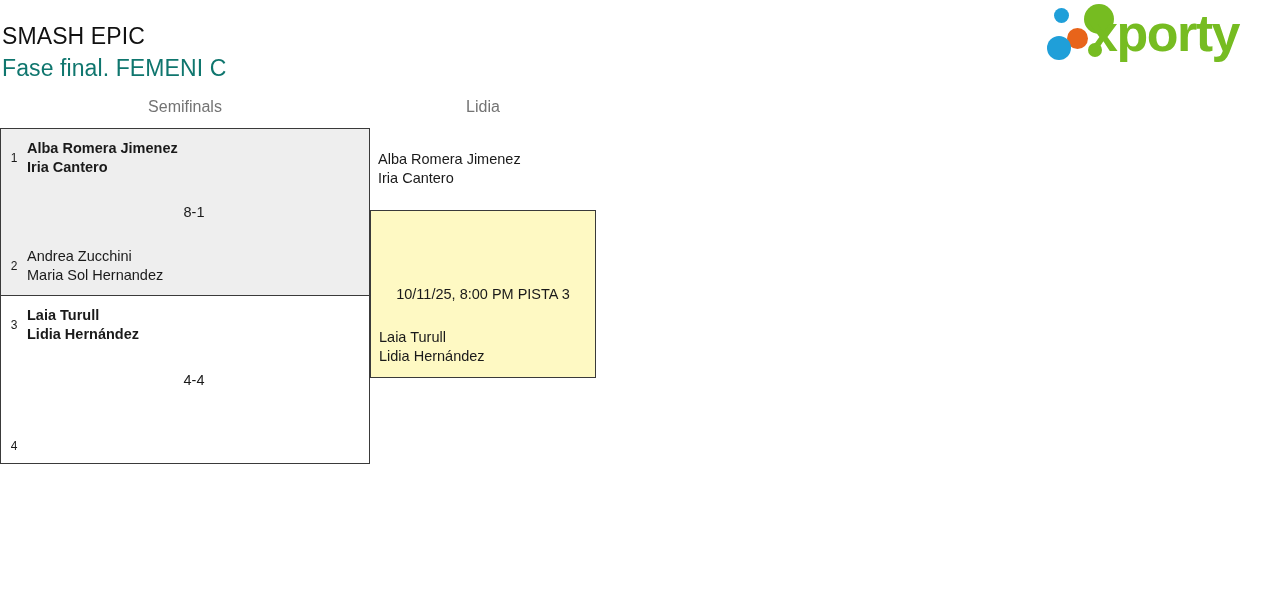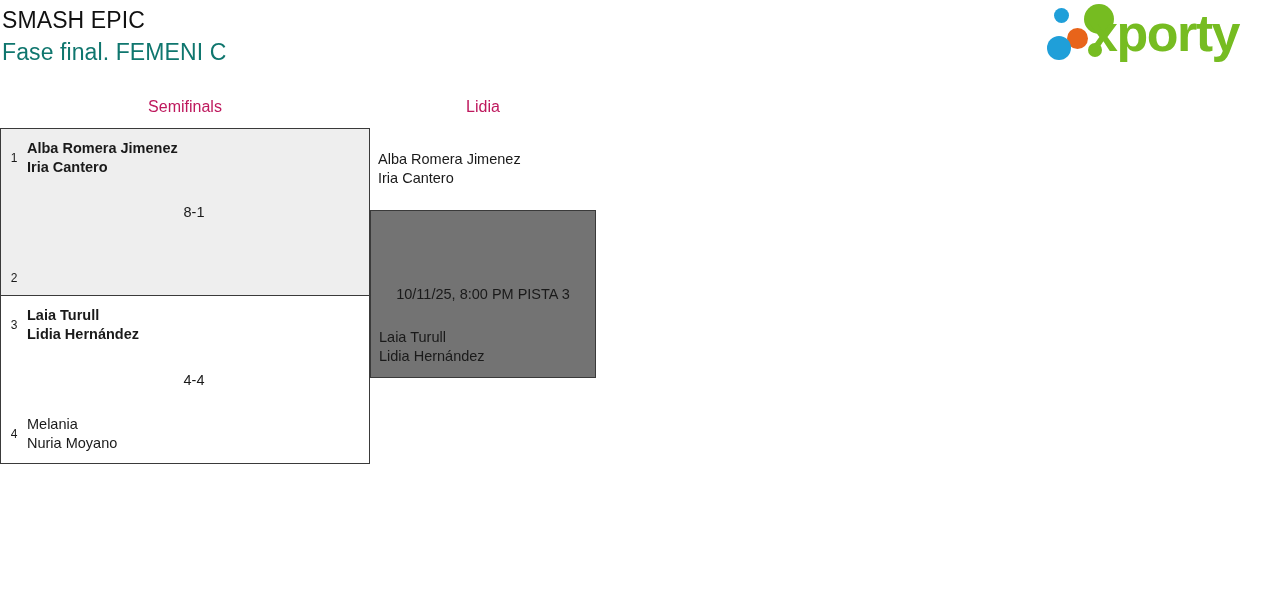--- a/index.html
+++ b/index.html
@@ -10,21 +10,21 @@
     font-family: "Liberation Sans", sans-serif;
     color: #1a1a1a;
     overflow: hidden;
   }
   .page { position: relative; width: 1280px; height: 595px; }
 
   
   .tournament-header {
     position: absolute;
     left: 0; top: 0;
-    padding: 4px 0 0 2px;
+    padding: 20px 0 0 2px;
   }
   .tournament-title {
     font-size: 23px;
     font-weight: 400;
     line-height: 32px;
     letter-spacing: 0.1px;
     color: #111111;
     white-space: nowrap;
   }
   .tournament-subtitle {
@@ -57,21 +57,21 @@
     letter-spacing: -1.5px;
     line-height: 60px;
     color: #76bc21;
   }
 
   
   .round-header {
     position: absolute;
     font-size: 16px;
     font-weight: 400;
-    color: #be185d;
+    color: #737373;
     text-align: center;
     white-space: nowrap;
   }
   .round-header-semifinals { left: 0;   top: 98px; width: 370px; }
   .round-header-final      { left: 370px; top: 98px; width: 226px; }
 
   
   .bracket { position: absolute; left: 0; top: 0; width: 1280px; height: 595px; }
 
   .sf-column {
@@ -136,21 +136,21 @@
   }
   .final-top-team {
     position: absolute;
     left: 8px; top: 22px;
   }
   .final-box {
     position: absolute;
     left: 0; top: 82px;
     width: 226px; height: 168px;
     border: 1px solid #3a3a3a;
-    background: #737373;
+    background: #fef9c3;
   }
   .final-schedule {
     position: absolute;
     left: 0; right: 0;
     top: 50%;
     transform: translateY(-50%);
     text-align: center;
     font-size: 14.5px;
     line-height: 18px;
     color: #1a1a1a;
@@ -193,38 +193,38 @@
         <div class="team team--top winner">
           <span class="seed">1</span>
           <span class="players">
             <span class="player-name">Alba Romera Jimenez</span>
             <span class="player-name">Iria Cantero</span>
           </span>
         </div>
         <div class="score">8-1</div>
         <div class="team team--bottom">
           <span class="seed">2</span>
+          <span class="players">
+            <span class="player-name">Andrea Zucchini</span>
+            <span class="player-name">Maria Sol Hernandez</span>
+          </span>
         </div>
       </div>
 
       <div class="match match--sf2">
         <div class="team team--top winner">
           <span class="seed">3</span>
           <span class="players">
             <span class="player-name">Laia Turull</span>
             <span class="player-name">Lidia Hernández</span>
           </span>
         </div>
         <div class="score">4-4</div>
         <div class="team team--bottom">
           <span class="seed">4</span>
-          <span class="players">
-            <span class="player-name">Melania</span>
-            <span class="player-name">Nuria Moyano</span>
-          </span>
         </div>
       </div>
     </div>
 
     <div class="final-column">
       <div class="final-top-team">
         <div class="player-name">Alba Romera Jimenez</div>
         <div class="player-name">Iria Cantero</div>
       </div>
 

